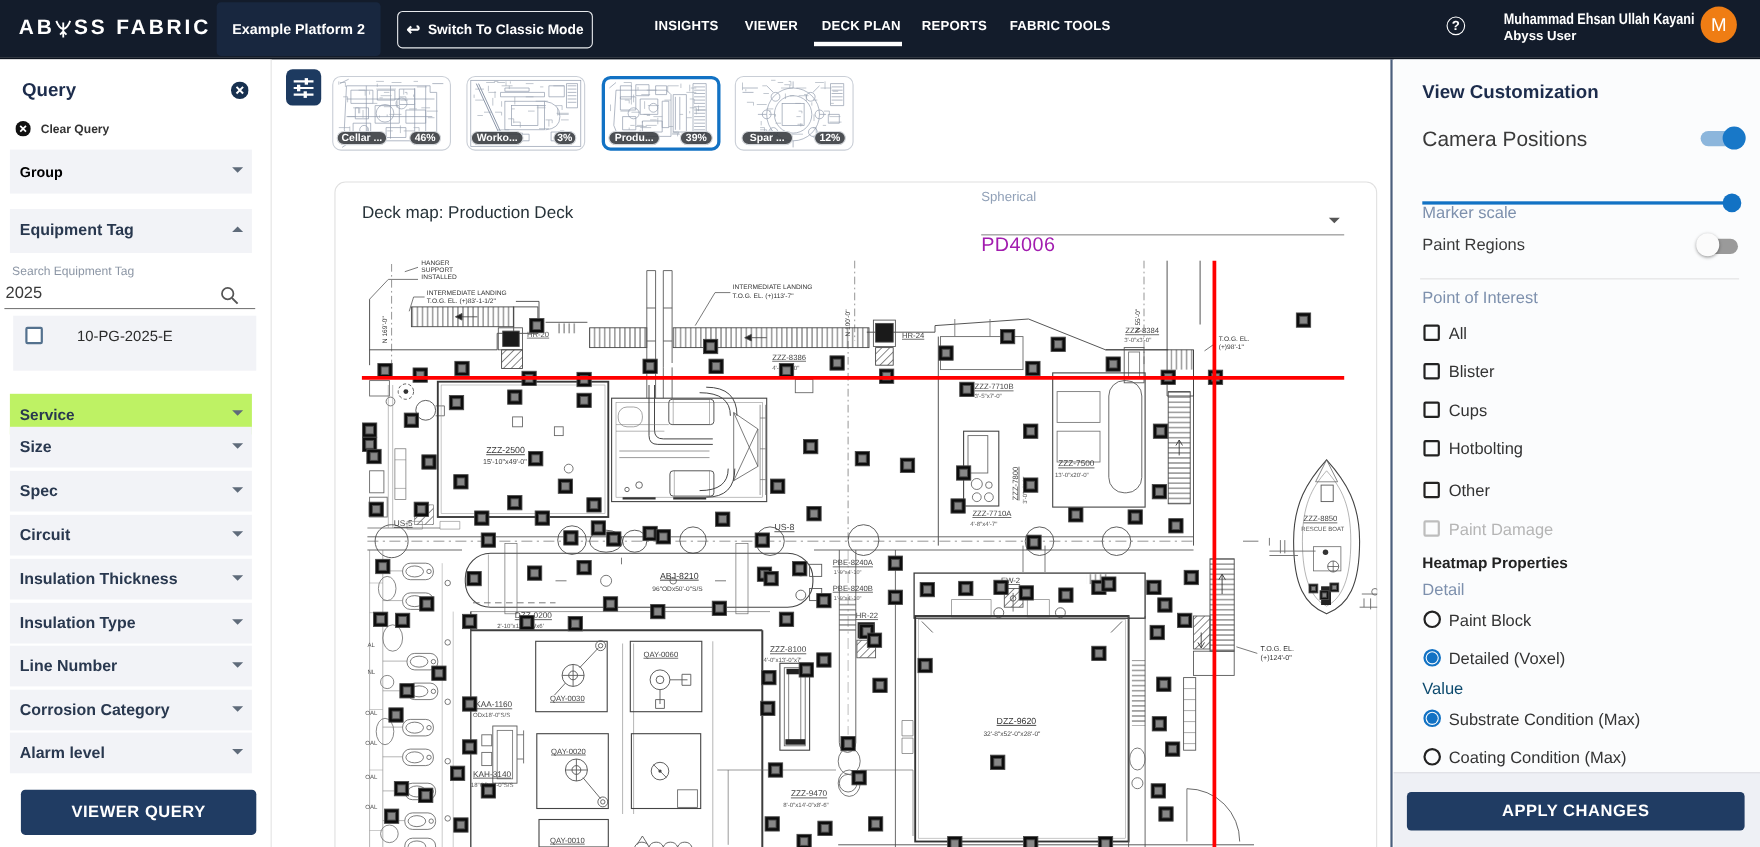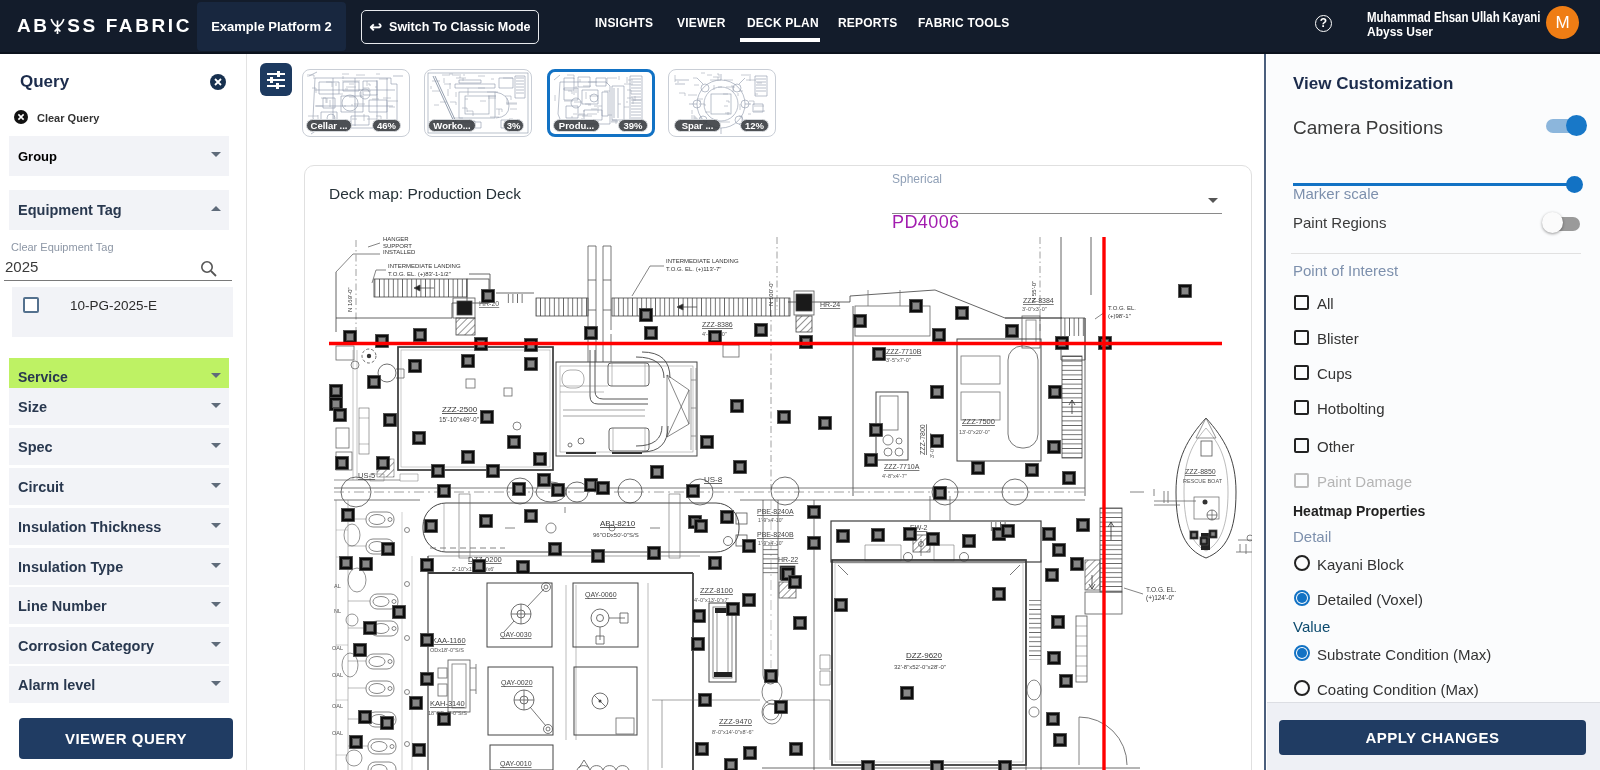--- a/index.html
+++ b/index.html
@@ -48,21 +48,21 @@
 <svg class="abs" style="left:14px;top:110px;" width="14" height="14" viewBox="0 0 16 16">
     <circle cx="8" cy="8" r="8" fill="#111"></circle>
     <path d="M5 5 L11 11 M11 5 L5 11" stroke="#fff" stroke-width="1.8"></path>
   </svg>
 <div class="abs" style="left:37px;top:112px;color:#333;font-size:11px;font-weight:bold;">Clear Query</div>
 
 <div class="abs" style="left:9px;top:136px;width:220px;height:40px;background:#f2f3f7;color:#000000;font-size:13px;font-weight:bold;display:flex;align-items:center;padding-left:9px;text-align:right;">Group<span style="position:absolute;right:8px;top:16px;width:0;height:0;border-left:5px solid transparent;border-right:5px solid transparent;border-top:5px solid #5f6b7a;"></span></div>
 
 <div class="abs" style="left:9px;top:190px;width:220px;height:40px;background:#f2f3f7;color:#29384f;font-size:14.5px;font-weight:bold;display:flex;align-items:center;padding-left:9px;">Equipment Tag<span style="position:absolute;right:8px;top:16px;width:0;height:0;border-left:5px solid transparent;border-right:5px solid transparent;border-bottom:5px solid #5f6b7a;"></span></div>
 
-<div class="abs" style="left:11px;top:241px;color:#8c96a5;font-size:11px;">Clear Equipment Tag</div>
+<div class="abs" style="left:11px;top:241px;color:#8c96a5;font-size:11px;">Search Equipment Tag</div>
 <div class="abs" style="left:5px;top:258px;color:#3a3a3a;font-size:15px;">2025</div>
 <svg class="abs" style="left:200px;top:260px;" width="17" height="17" viewBox="0 0 17 17">
     <circle cx="7" cy="7" r="5.2" fill="none" stroke="#555" stroke-width="1.6"></circle>
     <path d="M11 11 L16 16" stroke="#555" stroke-width="1.8"></path>
   </svg>
 <div class="abs" style="left:4px;top:280px;width:228px;height:1px;background:#7a7a7a;"></div>
 
 <div class="abs" style="left:12px;top:287px;width:221px;height:50px;background:#f2f3f7;"></div>
 <div class="abs" style="left:23px;top:297px;width:16px;height:16px;border:2px solid #54718e;border-radius:2px;background:#fff;"></div>
 <div class="abs" style="left:70px;top:298px;color:#2b2b2b;font-size:13.5px;">10-PG-2025-E</div>
@@ -890,21 +890,21 @@
 <div class="abs" style="left:1317px;top:400px;color:#333;font-size:15px;">Hotbolting</div>
 <div class="abs" style="left:1294px;top:438px;width:15px;height:15px;border:2px solid #222;border-radius:2px;"></div>
 <div class="abs" style="left:1317px;top:438px;color:#333;font-size:15px;">Other</div>
 <div class="abs" style="left:1294px;top:473px;width:15px;height:15px;border:2px solid #bdbdbd;border-radius:2px;"></div>
 <div class="abs" style="left:1317px;top:473px;color:#b5b5b5;font-size:15px;">Paint Damage</div>
 
 <div class="abs" style="left:1293px;top:503px;color:#222;font-size:14px;font-weight:bold;">Heatmap Properties</div>
 <div class="abs" style="left:1293px;top:528px;color:#7d90ad;font-size:15px;">Detail</div>
 
 <div class="abs" style="left:1294px;top:555px;width:16px;height:16px;border:2px solid #222;border-radius:50%;"></div>
-<div class="abs" style="left:1317px;top:556px;color:#333;font-size:15px;">Kayani Block</div>
+<div class="abs" style="left:1317px;top:556px;color:#333;font-size:15px;">Paint Block</div>
 
 <div class="abs" style="left:1294px;top:590px;width:16px;height:16px;border:2px solid #1272c4;border-radius:50%;"></div>
 <div class="abs" style="left:1297px;top:593px;width:10px;height:10px;background:#1272c4;border-radius:50%;"></div>
 <div class="abs" style="left:1317px;top:591px;color:#333;font-size:15px;">Detailed (Voxel)</div>
 
 <div class="abs" style="left:1293px;top:618px;color:#0c4a6e;font-size:15px;">Value</div>
 
 <div class="abs" style="left:1294px;top:645px;width:16px;height:16px;border:2px solid #1272c4;border-radius:50%;"></div>
 <div class="abs" style="left:1297px;top:648px;width:10px;height:10px;background:#1272c4;border-radius:50%;"></div>
 <div class="abs" style="left:1317px;top:646px;color:#333;font-size:15px;">Substrate Condition (Max)</div>

